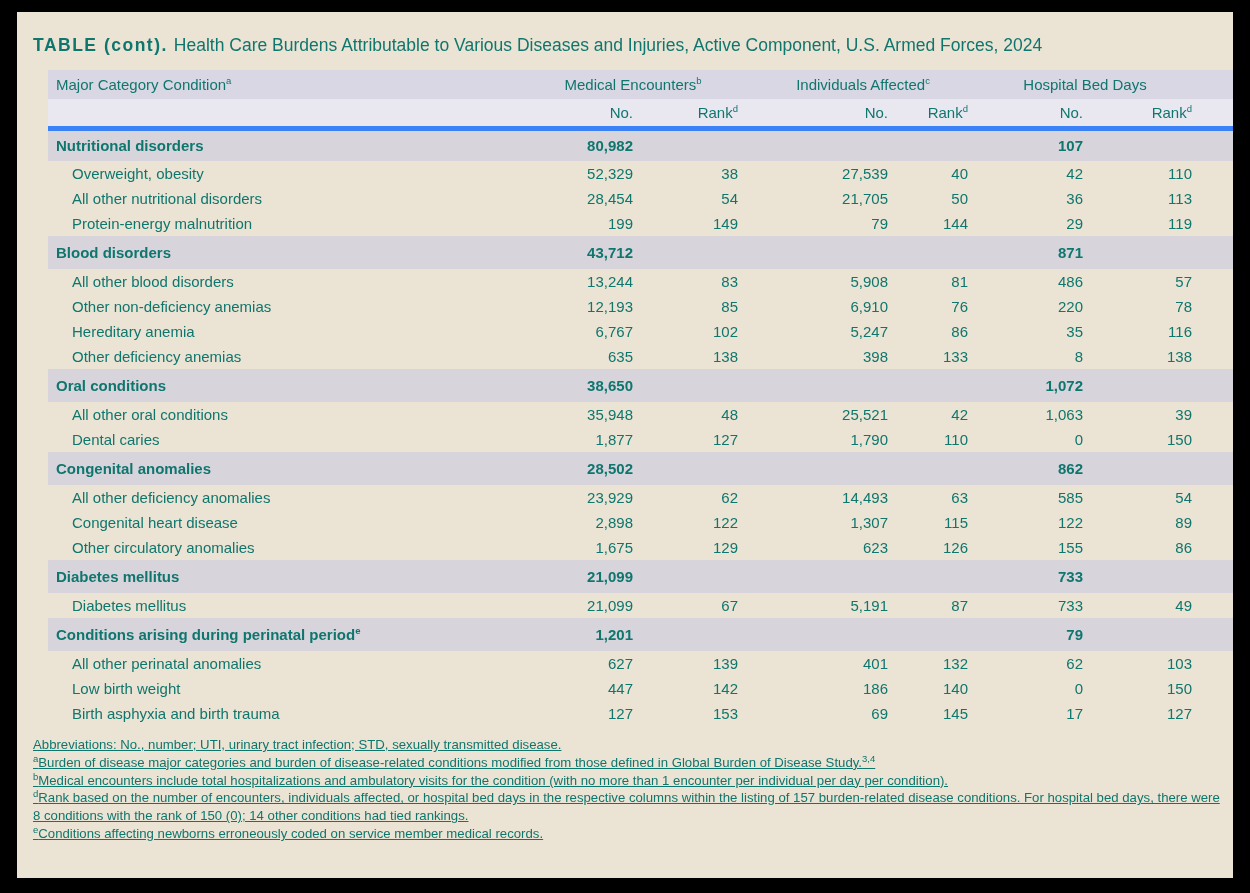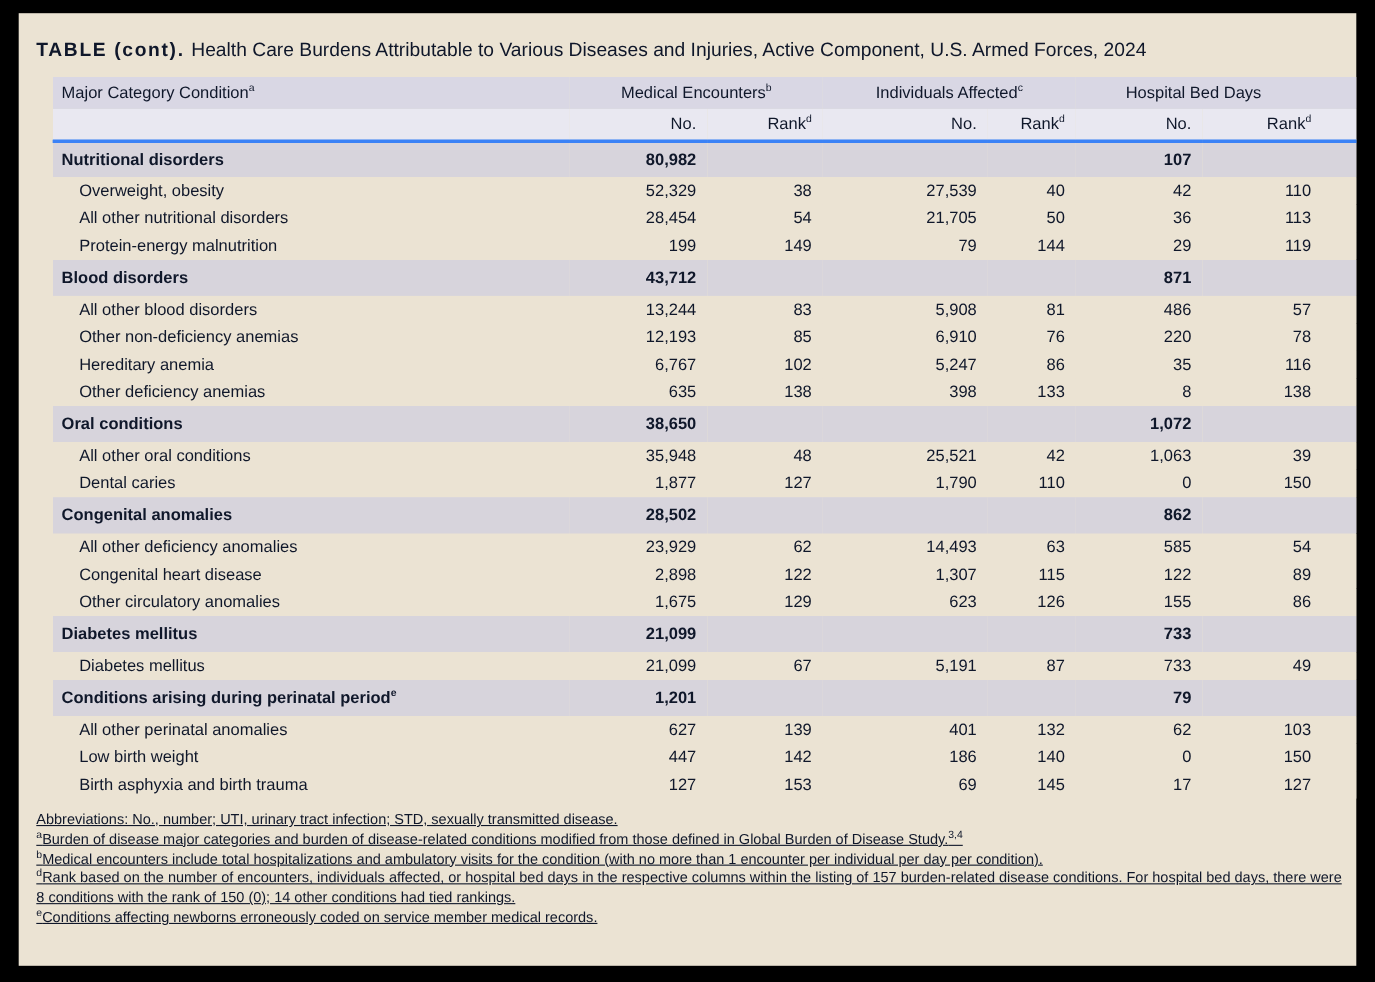--- a/index.html
+++ b/index.html
@@ -1,39 +1,39 @@
 <!DOCTYPE html>
 <html><head>
 <meta charset="utf-8">
 <style>
   html,body{margin:0;padding:0;background:#000;}
   .frame{
     width:1250px;height:893px;box-sizing:border-box;
     background:#000;
     font-family:"Liberation Sans","DejaVu Sans",sans-serif;
-    color:#0f172a;
+    color:#0f766e;
     position:relative;
   }
   .page{
     position:absolute;left:17px;top:12px;right:17px;bottom:15px;
     background:#EBE3D3;
     box-sizing:border-box;
     padding:8px 16px 0 16px;
     overflow:hidden;
   }
   .title{margin-top:14px;font-size:17.5px;line-height:22px;}
   .title-label{font-weight:bold;letter-spacing:1.5px;margin-right:6px;}
   table.burden{
     border-collapse:collapse;table-layout:fixed;
     margin-left:15px;margin-top:14px;
     width:1186px;font-size:15px;
   }
   th,td{padding:0;box-sizing:border-box;vertical-align:middle;overflow:hidden;white-space:nowrap;}
   thead tr.h1 th{background:#D9D7E4;height:29px;font-weight:normal;}
-  thead tr.h2 th{background:#E9E8F1;height:29px;font-weight:normal;border-bottom:3px solid #3b82f6;}
+  thead tr.h2 th{background:#E9E8F1;height:29px;font-weight:normal;border-bottom:5px solid #3b82f6;}
   th.cond{text-align:left;padding-left:8px;margin-left:15px;}
   th.grp{text-align:center;}
   th.num,td.num{text-align:right;padding-right:10px;}
   tr.category-row td{background:#D7D4DC;height:33px;font-weight:bold;}
   tr.category-row td.cond{padding-left:8px;}
   tr.data-row td{height:25px;background:#EBE3D3;}
   td.cond{text-align:left;padding-left:8px;}
   tr.data-row td.cond{padding-left:24px;}
   td.last,th.last{padding-right:42px;}
   sup{font-size:9.5px;vertical-align:super;line-height:0;}

